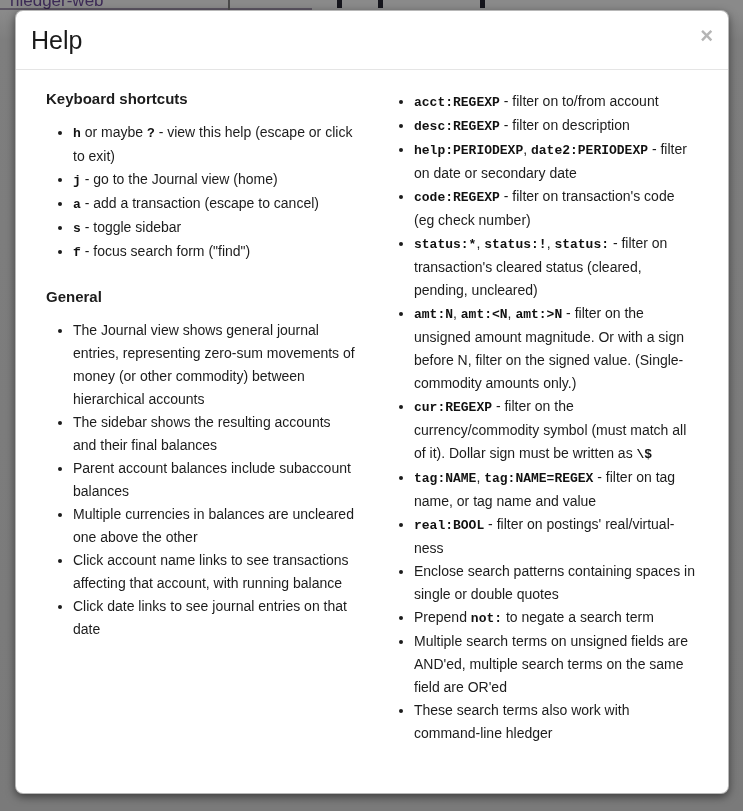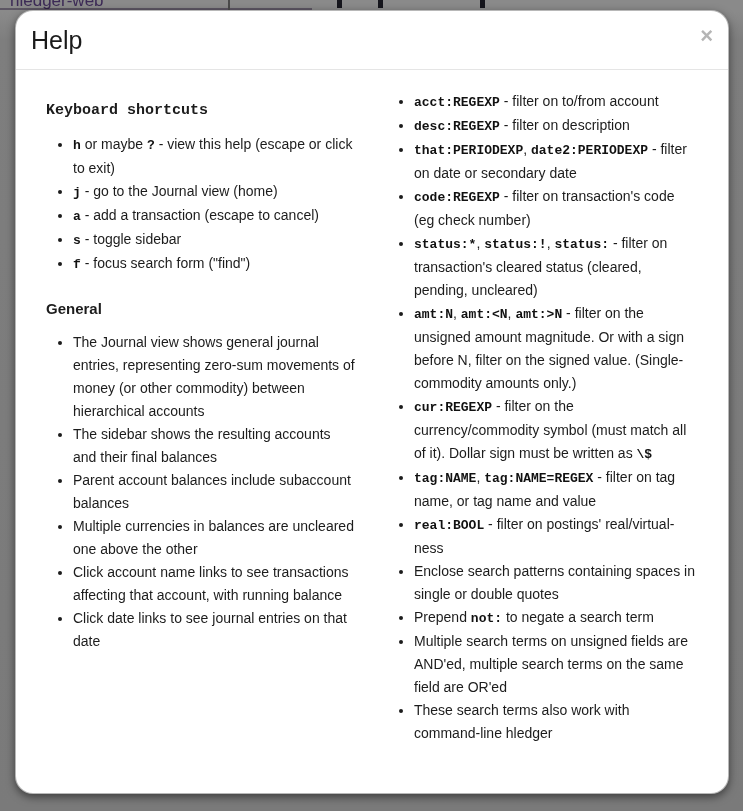--- a/index.html
+++ b/index.html
@@ -58,21 +58,21 @@
 
   .modal {
     position: absolute;
     left: 15px;
     top: 10px;
     width: 714px;
     height: 784px;
     box-sizing: border-box;
     background: #ffffff;
     border: 1px solid rgba(0,0,0,0.28);
-    border-radius: 18px;
+    border-radius: 8px;
     box-shadow: 0 3px 9px rgba(0,0,0,0.5);
   }
   .modal-header {
     position: relative;
     padding: 14px 15px 13px;
     border-bottom: 1px solid #e5e5e5;
   }
   .modal-title {
     margin: 0;
     font-size: 25px;
@@ -102,21 +102,21 @@
     width: 50%;
     padding: 0 15px;
     box-sizing: border-box;
   }
   .section-heading {
     margin: 24px 0 14px;
     font-size: 15px;
     font-weight: 700;
     color: #1c1c1c;
   }
-  .help-col .section-heading:first-child { margin-top: 12px; font-family: Liberation Mono, monospace; }
+  .help-col .section-heading:first-child { margin-top: 0; }
   ul.help-list {
     margin: 0 0 24px;
     padding: 0 0 0 27px;
     font-size: 14px;
     line-height: 23px;
     color: #1c1c1c;
   }
   ul.help-list:last-child { margin-bottom: 4px; }
   ul.help-list li { margin: 0; }
   code.code-term {
@@ -163,21 +163,21 @@
           <li>Parent account balances include subaccount balances</li>
           <li>Multiple currencies in balances are uncleared one above the other</li>
           <li>Click account name links to see transactions affecting that account, with running balance</li>
           <li>Click date links to see journal entries on that date</li>
         </ul>
       </div>
     <div class="help-col">
         <ul class="help-list">
           <li><code class="code-term">acct:REGEXP</code> - filter on to/from account</li>
           <li><code class="code-term">desc:REGEXP</code> - filter on description</li>
-          <li><code class="code-term">that:PERIODEXP</code>, <code class="code-term">date2:PERIODEXP</code> - filter on date or secondary date</li>
+          <li><code class="code-term">help:PERIODEXP</code>, <code class="code-term">date2:PERIODEXP</code> - filter on date or secondary date</li>
           <li><code class="code-term">code:REGEXP</code> - filter on transaction's code (eg check number)</li>
           <li><code class="code-term">status:*</code>, <code class="code-term">status:!</code>, <code class="code-term">status:</code> - filter on transaction's cleared status (cleared, pending, uncleared)</li>
           <li><code class="code-term">amt:N</code>, <code class="code-term">amt:&lt;N</code>, <code class="code-term">amt:&gt;N</code> - filter on the unsigned amount magnitude. Or with a sign before N, filter on the signed value. (Single-commodity amounts only.)</li>
           <li><code class="code-term">cur:REGEXP</code> - filter on the currency/commodity symbol (must match all of it). Dollar sign must be written as <code class="code-term">\$</code></li>
           <li><code class="code-term">tag:NAME</code>, <code class="code-term">tag:NAME=REGEX</code> - filter on tag name, or tag name and value</li>
           <li><code class="code-term">real:BOOL</code> - filter on postings' real/virtual-ness</li>
           <li>Enclose search patterns containing spaces in single or double quotes</li>
           <li>Prepend <code class="code-term">not:</code> to negate a search term</li>
           <li>Multiple search terms on unsigned fields are AND'ed, multiple search terms on the same field are OR'ed</li>
           <li>These search terms also work with command-line hledger</li>

